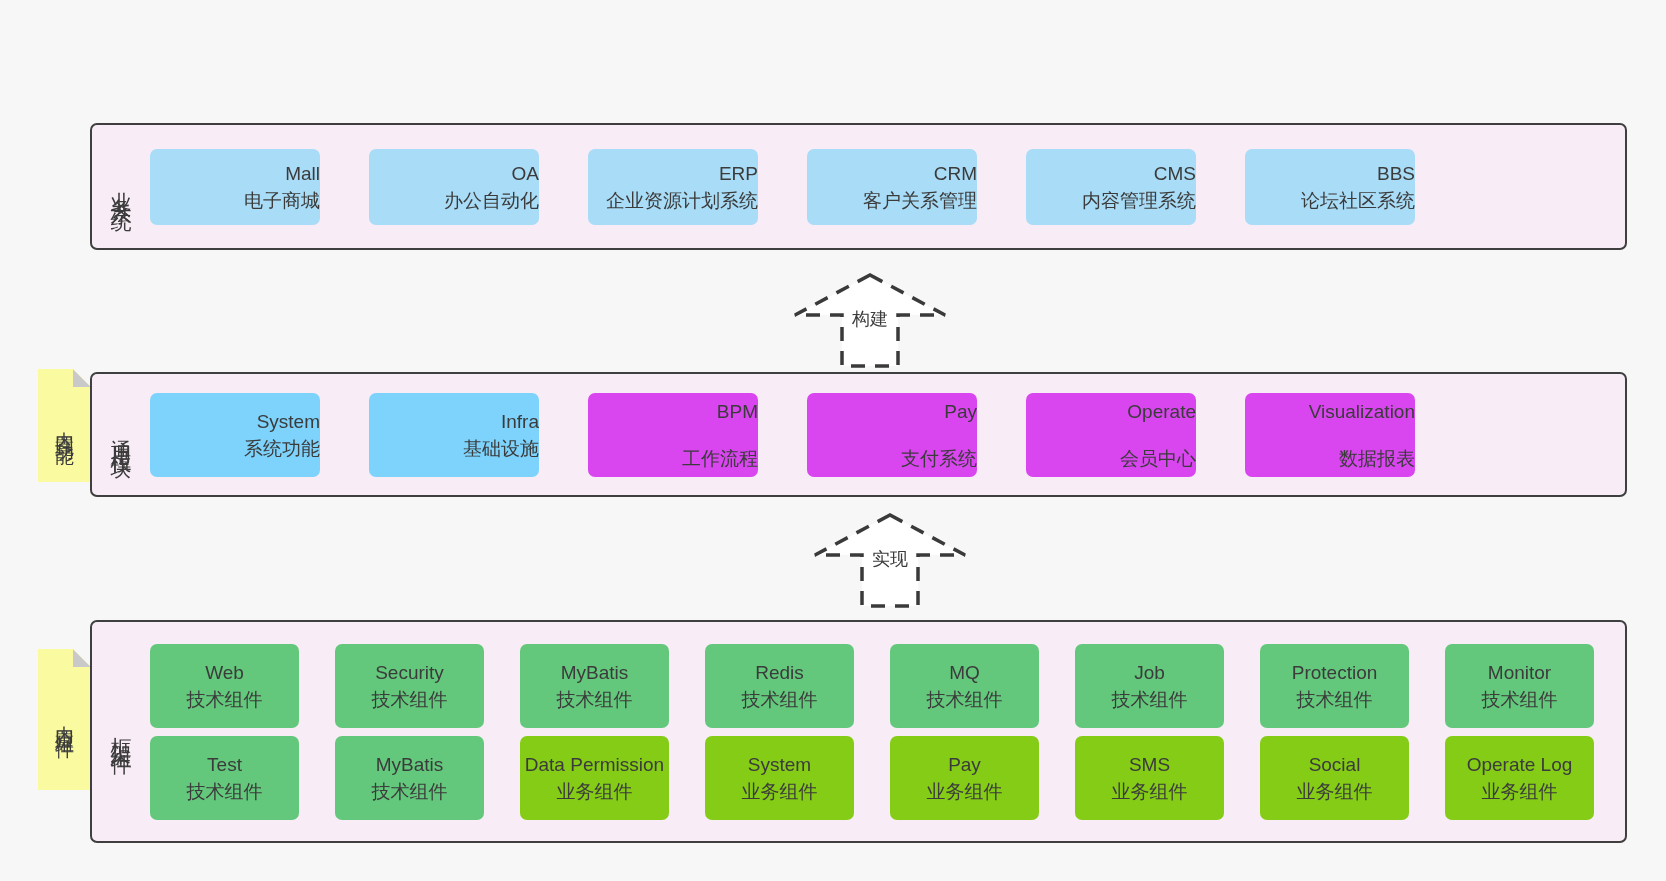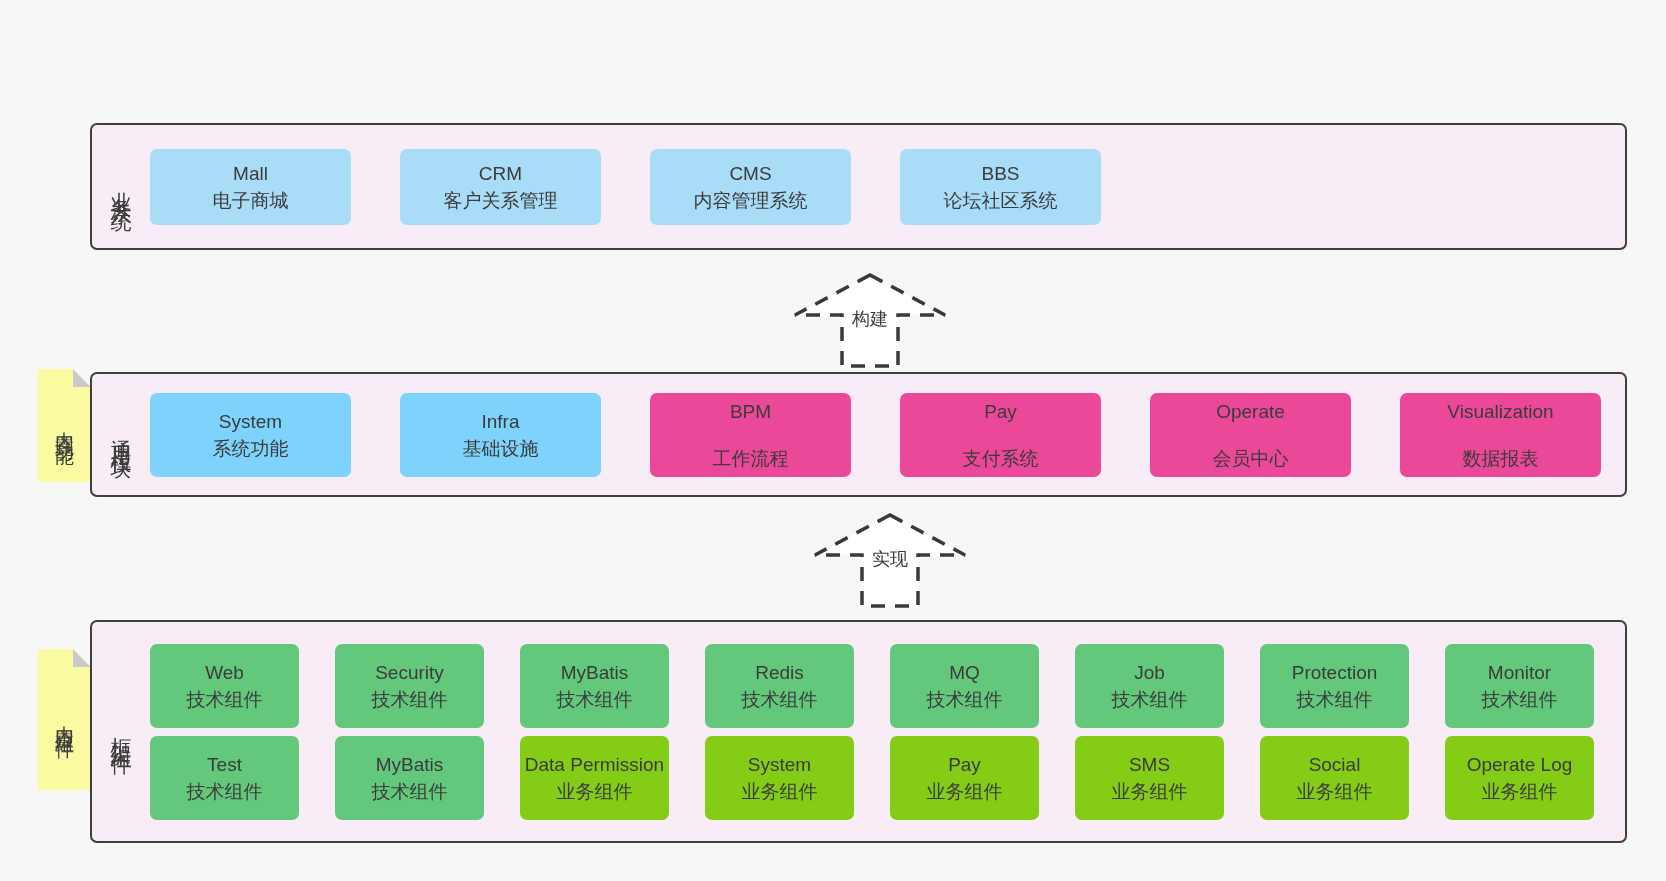--- a/index.html
+++ b/index.html
@@ -24,26 +24,26 @@
   }
   .boxes { flex:1; display:flex; align-items:center; }
   .boxes.six   { gap:49px; }
   .rows  { flex:1; display:flex; flex-direction:column; gap:8px; }
   .row   { display:flex; gap:36px; }
   .box {
     box-sizing:border-box; border-radius:7px;
     display:flex; flex-direction:column; justify-content:center; align-items:center;
     text-align:center; font-size:19px; line-height:27px; color:#3b3b3b;
   }
-  .box.w6 { width:201px; height:76px; }
+  .box.w6 { width:170px; height:76px;align-items:flex-end; }
   #layer-modules .box.w6 { height:84px; }
   .box.w8 { width:149px; height:84px; }
   .blue        { background:#a9dcf7; }
   .red         { background:#7dd3fc; }
-  .pink        { background:#ec4899;gap:20px; }
+  .pink        { background:#d946ef;gap:20px; }
   .green       { background:#63c87c; }
   .green-light { background:#84cc16; }
   .sticky {
     position:absolute; left:38px; width:53px; background:#fafaa0;
     clip-path:polygon(0 0, calc(100% - 18px) 0, 100% 18px, 100% 100%, 0 100%);
     display:flex; align-items:center; justify-content:center;
   }
   #sticky-builtin-features   { top:369px; height:113px; }
   #sticky-builtin-components { top:649px; height:141px; }
   .fold {
@@ -78,20 +78,28 @@
   </div>
 
   <div class="layer" id="layer-business">
     <div class="layer-label">业务系统</div>
     <div class="boxes six">
       <div class="box w6 blue">
         <span>Mall</span>
         <span>电子商城</span>
       </div>
       <div class="box w6 blue">
+        <span>OA</span>
+        <span>办公自动化</span>
+      </div>
+      <div class="box w6 blue">
+        <span>ERP</span>
+        <span>企业资源计划系统</span>
+      </div>
+      <div class="box w6 blue">
         <span>CRM</span>
         <span>客户关系管理</span>
       </div>
       <div class="box w6 blue">
         <span>CMS</span>
         <span>内容管理系统</span>
       </div>
       <div class="box w6 blue">
         <span>BBS</span>
         <span>论坛社区系统</span>

